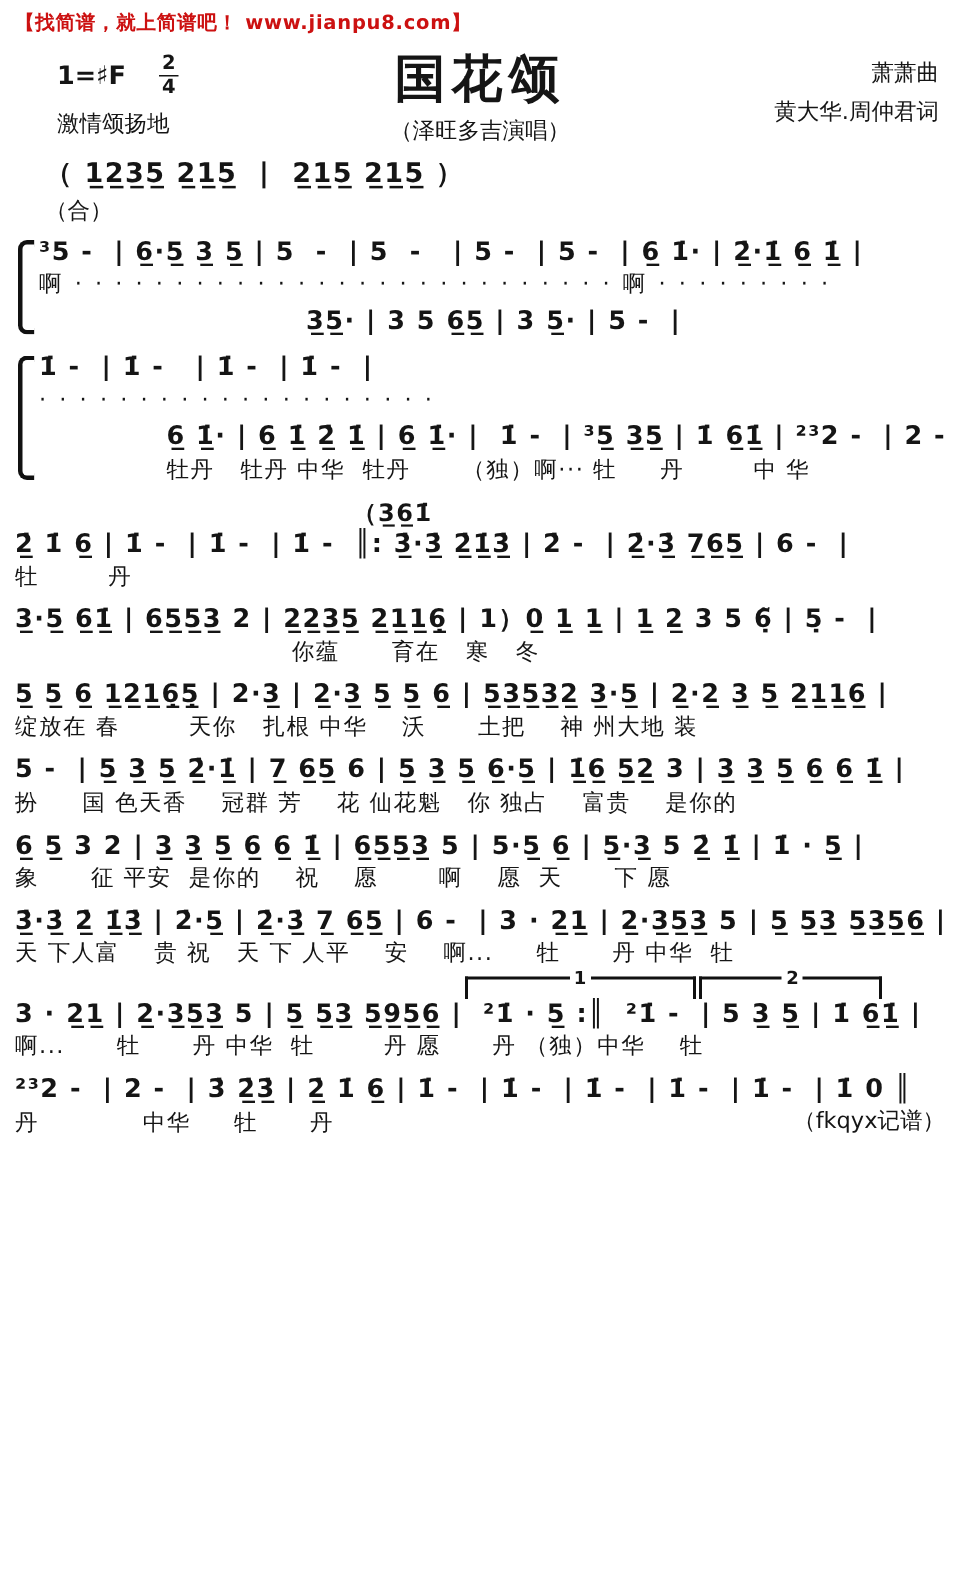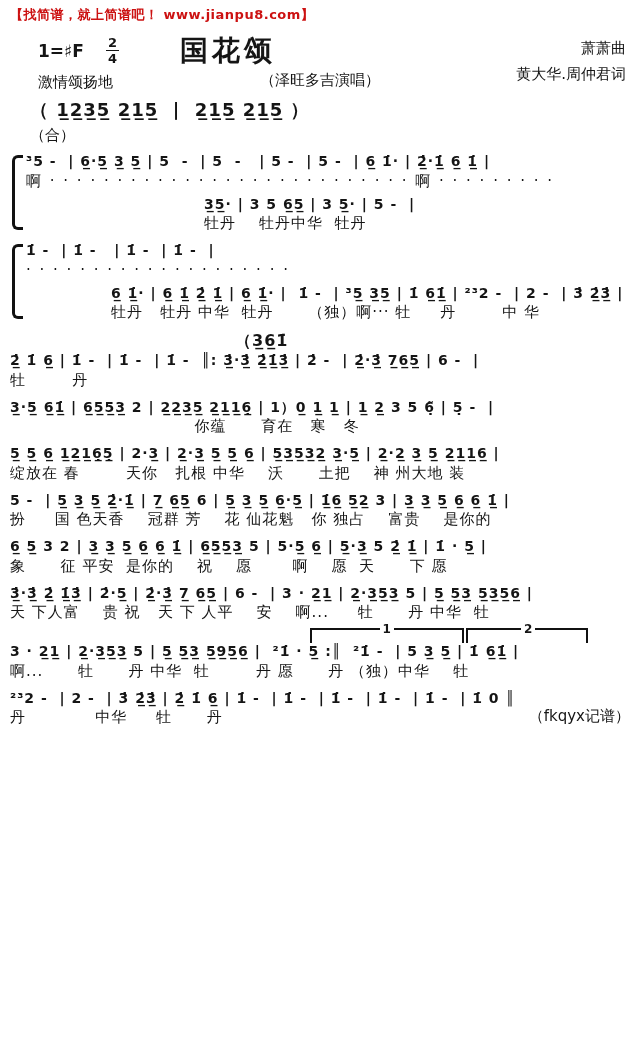--- a/index.html
+++ b/index.html
@@ -10,34 +10,34 @@
     position:relative;overflow:hidden;
   }
   .banner{color:#cc1111;font-size:13px;font-weight:bold;letter-spacing:0.5px;}
   .header{display:grid;grid-template-columns:170px 1fr 170px;align-items:start;margin-top:12px;}
   .header-left{padding-left:28px;}
   .key-row{font-size:17px;font-weight:bold;display:flex;align-items:center;gap:22px;}
   .frac{display:inline-flex;flex-direction:column;align-items:center;font-size:13px;line-height:1;font-weight:bold;}
   .frac .num{border-bottom:1.5px solid #151515;padding:0 2px 1px 2px;}
   .frac .den{padding-top:1px;}
   .tempo{font-size:15px;margin-top:8px;}
-  .title{font-size:28px;font-weight:bold;text-align:left;letter-spacing:4px;line-height:1.05;margin:0;}
+  .title{font-size:34px;font-weight:bold;text-align:center;letter-spacing:4px;line-height:1.05;margin:0;}
   .subtitle{text-align:center;font-size:15px;margin-top:6px;}
   .header-right{text-align:right;font-size:15px;line-height:1.7;padding-right:4px;}
   .introrow{margin-top:6px;padding-left:20px;}
   .intro-notes{font-size:18px;font-weight:bold;white-space:pre;letter-spacing:1px;}
   .part-label{font-size:15px;margin-top:4px;}
   .score{margin-top:8px;}
   .system{position:relative;margin-bottom:10px;}
   .system.bracketed{padding-left:16px;}
   .bracket-bar{position:absolute;left:2px;top:2px;bottom:2px;width:8px;
     border-left:3px solid #111;border-top:3px solid #111;border-bottom:3px solid #111;
     border-radius:6px 0 0 6px;}
   .nline{position:relative;margin-bottom:6px;}
-  .notes{font-size:14px;font-weight:bold;white-space:pre;letter-spacing:1px;line-height:1.25;}
+  .notes{font-size:17px;font-weight:bold;white-space:pre;letter-spacing:1px;line-height:1.25;}
   .lyrics{font-size:15px;white-space:pre;letter-spacing:1px;line-height:1.2;margin-top:1px;}
   .dotrow{font-size:15px;letter-spacing:2px;white-space:pre;}
   .cue{font-size:16px;font-weight:bold;white-space:pre;letter-spacing:1px;margin-bottom:0;}
   .ind-180{padding-left:178px;}
   .ind-225{padding-left:225px;}
   .ind-85{padding-left:85px;}
   .volta{position:absolute;top:-15px;height:13px;border-top:2px solid #111;
     border-left:2px solid #111;border-right:2px solid #111;}
   .volta .vlabel{position:absolute;top:-8px;left:45%;background:#fff;padding:0 3px;
     font-size:12px;font-weight:bold;}
@@ -82,21 +82,20 @@
   <div class="score">
 
     <div class="system bracketed">
       <div class="bracket-bar"></div>
       <div class="nline">
         <div class="notes">³5 -  | 6̲·5̲ 3̲ 5̲ | 5  -  | 5  -   | 5 -  | 5 -  | 6̲ 1̇· | 2̲̇·1̲̇ 6̲ 1̲̇ |</div>
         <div class="lyrics dotrow">啊 · · · · · · · · · · · · · · · · · · · · · · · · · · · 啊 · · · · · · · · ·</div>
       </div>
       <div class="nline ind-180">
         <div class="notes">3̲5̲· | 3 5 6̲5̲ | 3 5̲· | 5 -  |</div>
-        <div class="lyrics">牡丹    牡丹中华  牡丹</div>
       </div>
     </div>
 
     <div class="system bracketed">
       <div class="bracket-bar"></div>
       <div class="nline">
         <div class="notes">1̇ -  | 1̇ -   | 1̇ -  | 1̇ -  |</div>
         <div class="lyrics dotrow">· · · · · · · · · · · · · · · · · · · ·</div>
       </div>
       <div class="nline ind-85">

